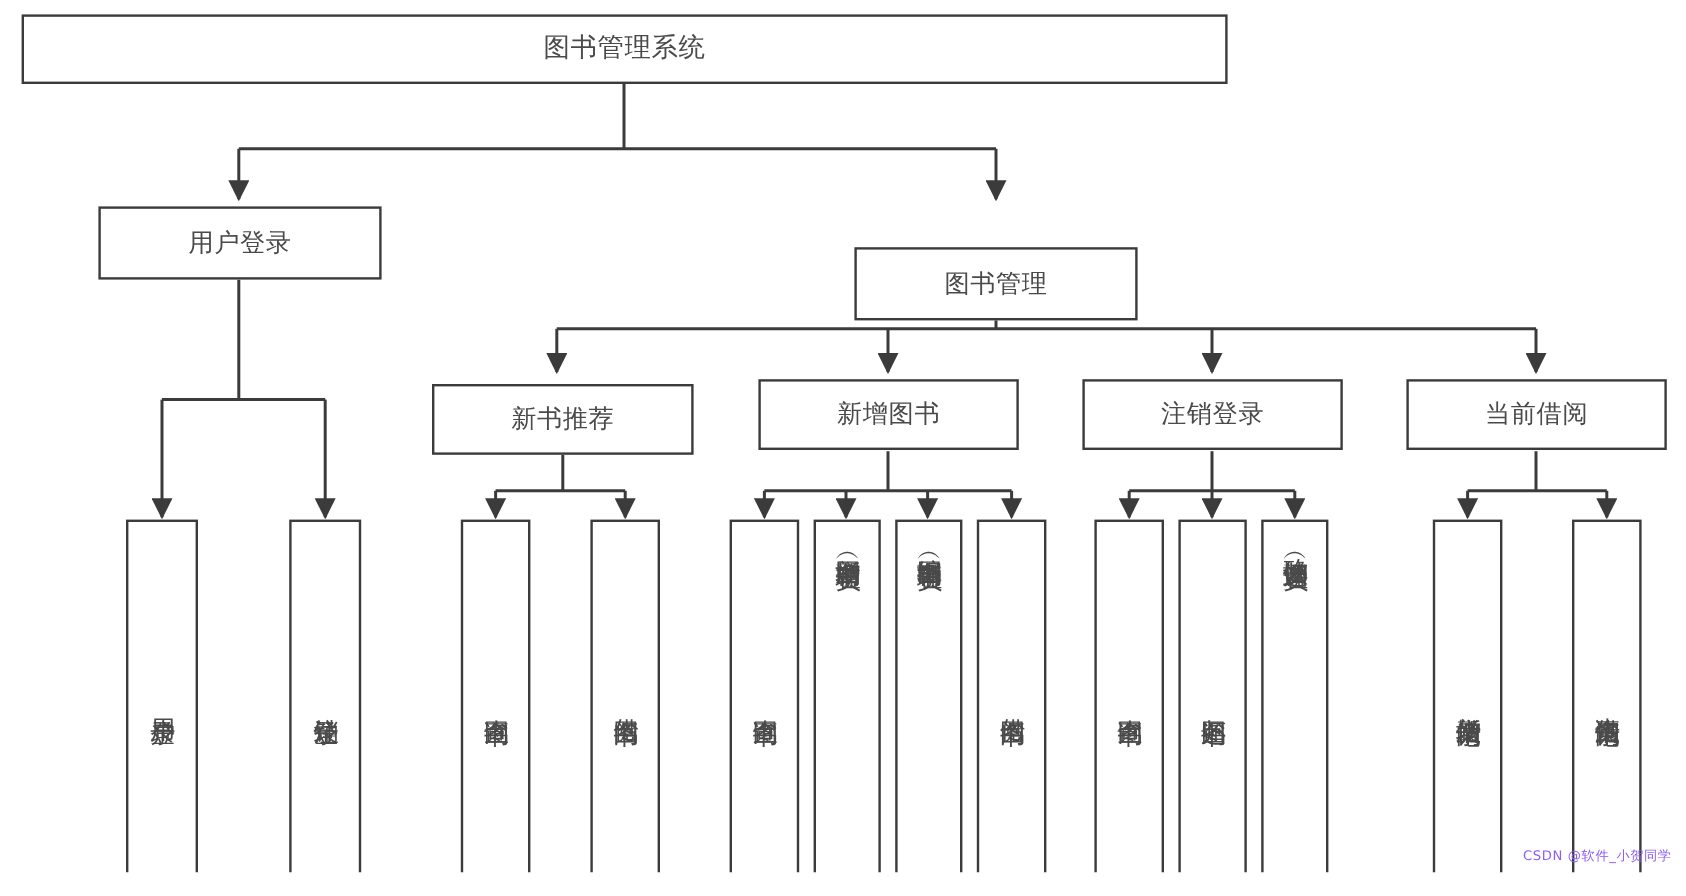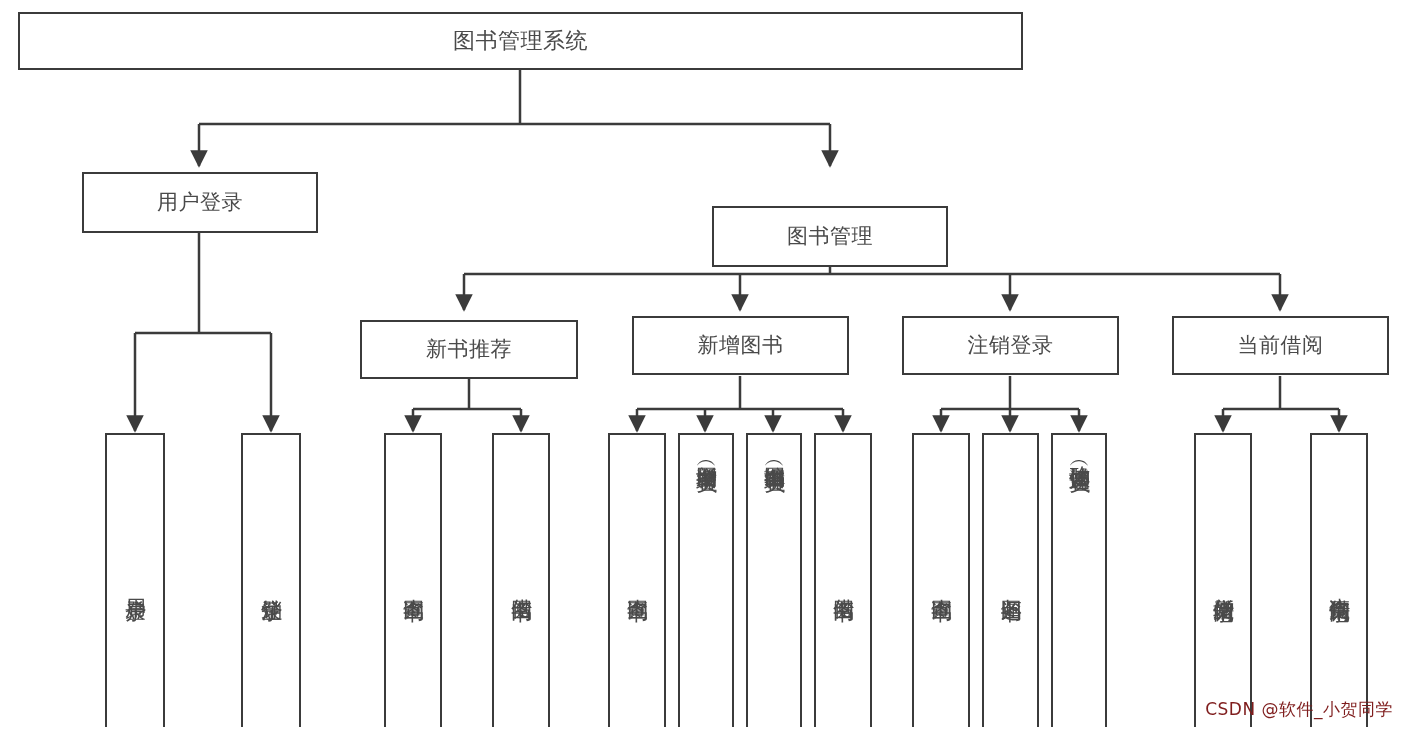--- a/index.html
+++ b/index.html
@@ -66,22 +66,22 @@
     height: auto;
   }
   .node.vert.centered {
     align-items: center;
     padding-top: 0;
   }
   .watermark {
     position: absolute;
     right: 12px;
     bottom: 6px;
-    font-size: 17px;
-    color: #7f1d1d;
+    font-size: 11px;
+    color: #8b5cf6;
     letter-spacing: 0.5px;
     white-space: nowrap;
   }
 </style>
 </head>
 <body>
 
 <div id="canvas">
 
   <svg class="edges" viewBox="0 0 1405 747" xmlns="http://www.w3.org/2000/svg">

